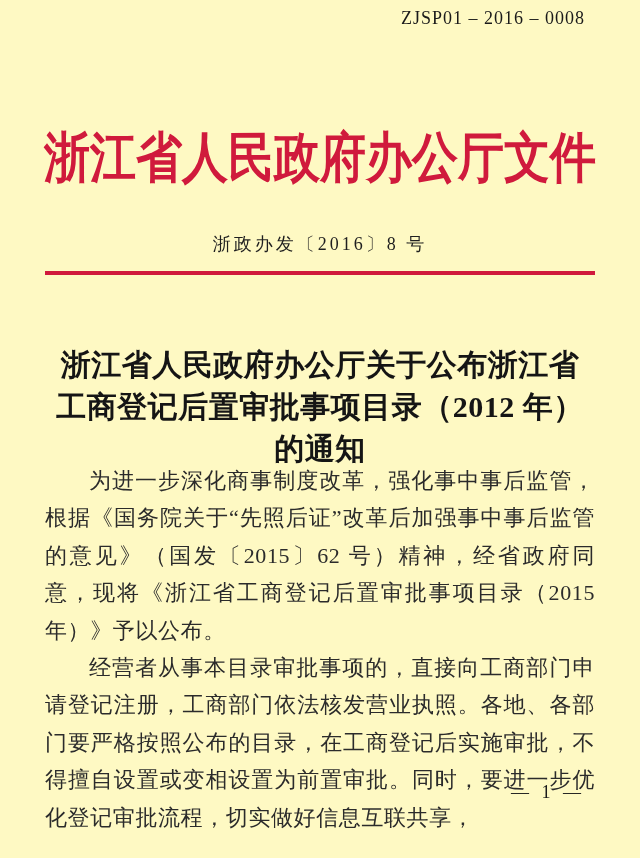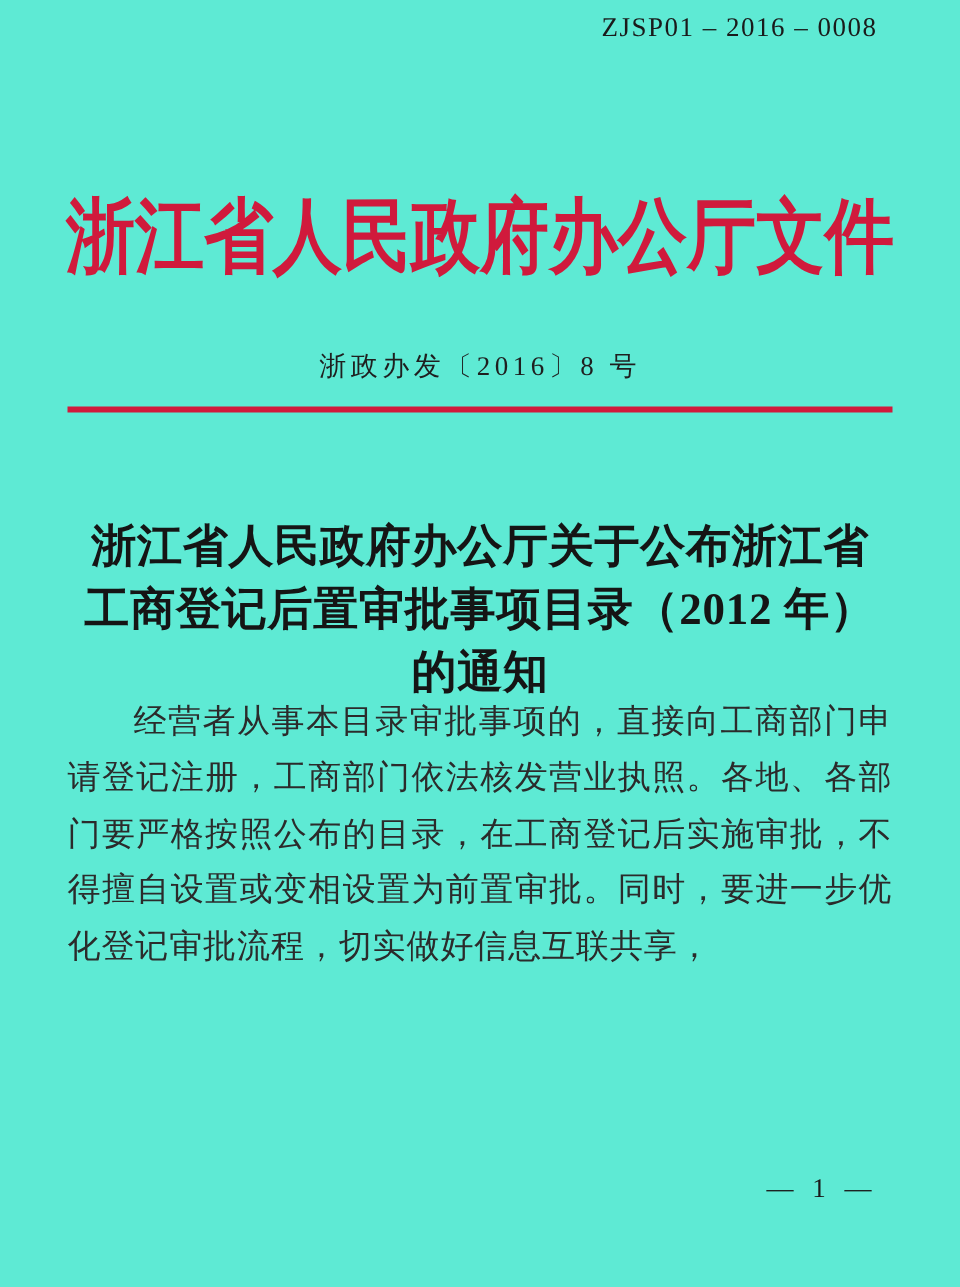--- a/index.html
+++ b/index.html
@@ -6,21 +6,21 @@
   html, body { background: #ffffff; }
   body {
     width: 640px; height: 858px;
     font-family: "Liberation Serif", "DejaVu Serif", serif;
     color: var(--body-text, #262626);
     overflow: hidden;
   }
   .page {
     position: relative;
     width: 640px; height: 858px;
-    background: #5eead4;
+    background: #fef9c3;
     padding: 0 45px;
   }
   .doc-code {
     position: absolute;
     top: 8px; right: 55px;
     font-size: 18px;
     letter-spacing: 1px;
     color: #1a1a1a;
   }
   .masthead {
@@ -95,18 +95,19 @@
   <div class="doc-number">浙政办发〔2016〕8 号</div>
 
   <div class="red-rule"></div>
 
   <div class="notice-title">
     <div>浙江省人民政府办公厅关于公布浙江省</div>
     <div>工商登记后置审批事项目录（2012 年）的通知</div>
   </div>
 
   <div class="body-text">
+    <p class="para">为进一步深化商事制度改革，强化事中事后监管，根据《国务院关于“先照后证”改革后加强事中事后监管的意见》（国发〔2015〕62 号）精神，经省政府同意，现将《浙江省工商登记后置审批事项目录（2015 年）》予以公布。</p>
     <p class="para">经营者从事本目录审批事项的，直接向工商部门申请登记注册，工商部门依法核发营业执照。各地、各部门要严格按照公布的目录，在工商登记后实施审批，不得擅自设置或变相设置为前置审批。同时，要进一步优化登记审批流程，切实做好信息互联共享，</p>
   </div>
 
   <div class="page-number">— 1 —</div>
 
 </div>
 
 </body></html>

